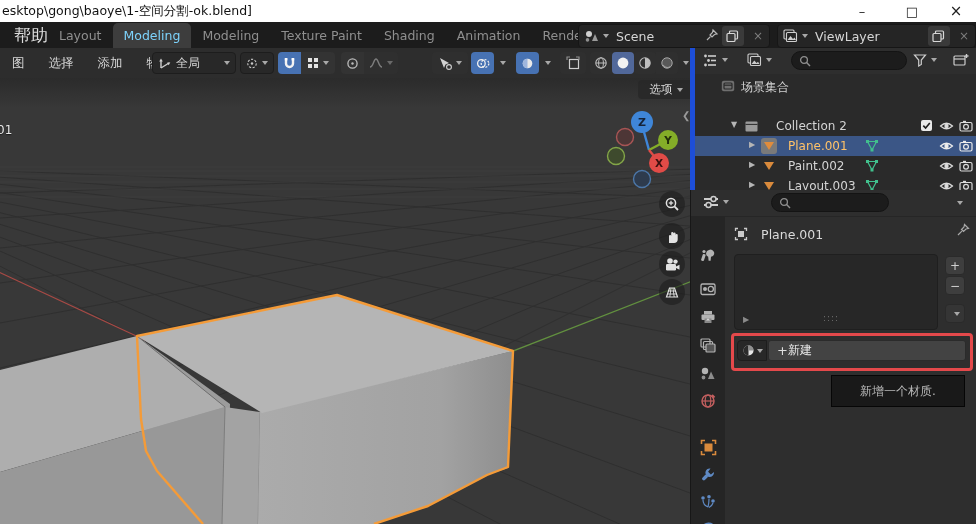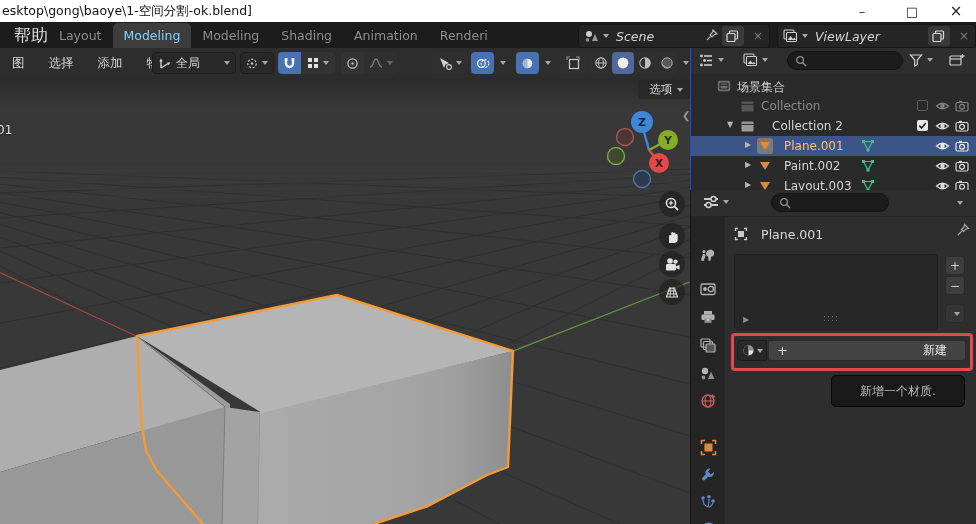--- a/index.html
+++ b/index.html
@@ -17,33 +17,33 @@
   .winbtn{top:0;width:40px;height:22px;display:flex;align-items:center;justify-content:center;
           font-size:13px;color:#222;}
   
   #menubar{left:0;top:22px;width:976px;height:26px;background:#1c1c1c;}
   #help-menu{left:8px;top:0;height:28px;line-height:26px;color:#dcdcdc;font-size:17px;padding:0 6px;}
   #workspaces{left:48px;top:0;height:26px;display:flex;align-items:flex-end;}
   .wtab{height:25px;line-height:25px;padding:0 11px;font-size:12.5px;color:#8f8f8f;border-radius:5px 5px 0 0;}
   .wtab.active{background:#3d3d3d;color:#7dd3fc;}
   .idwidget{top:2px;height:22px;background:#252525;border:1px solid #161616;border-radius:4px;
             display:flex;align-items:center;color:#d6d6d6;font-size:12.5px;}
-  .idwidget .lbl{flex:1;padding-left:7px;font-style:italic;}
+  .idwidget .lbl{flex:1;padding-left:7px;}
   .sqbtn{width:22px;height:20px;background:#3a3a3a;border-radius:3px;display:flex;align-items:center;justify-content:center;}
   .xg{color:#7d7d7d;font-size:12px;padding:0 6px;}
   
   #vheader{left:0;top:48px;width:690px;height:30px;background:#2d2d2d;}
   .hmenu{height:30px;line-height:30px;padding:0 12px;color:#d8d8d8;font-size:12.5px;}
   .wdg{position:absolute;top:4px;height:22px;background:#282828;border:1px solid #1d1d1d;border-radius:4px;
        display:flex;align-items:center;color:#d6d6d6;font-size:12px;padding:0 5px;box-sizing:border-box;}
   .tbtn{position:absolute;top:4px;height:22px;border-radius:4px;display:flex;align-items:center;justify-content:center;box-sizing:border-box;}
   .blue{background:#4772b3;}
   .gray{background:#333333;}
   
-  #outliner{left:690px;top:48px;width:286px;height:142px;background:#2a2a2a;border-left:1px solid #1d4ed8;box-sizing:border-box;}
+  #outliner{left:690px;top:48px;width:286px;height:142px;background:#2a2a2a;border-left:5px solid #1d4ed8;box-sizing:border-box;}
   #outl-header{left:0;top:0;width:100%;height:26px;background:#2e2e2e;}
   .search{position:absolute;height:19px;background:#1c1c1c;border-radius:10px;border:1px solid #141414;
           display:flex;align-items:center;padding-left:7px;box-sizing:border-box;}
   .orow{position:absolute;left:0;width:100%;height:20px;font-size:12px;color:#d4d4d4;}
   .orow .nm{position:absolute;top:3px;}
   .orow.sel{background:#3b5686;}
   .expander{position:absolute;top:4px;font-size:8px;color:#b5b5b5;}
   .dimtxt{color:#8c8c8c;}
   .orangetxt{color:#ffc268;}
   .cb{position:absolute;width:11px;height:11px;top:4px;border-radius:2px;}
@@ -56,22 +56,22 @@
   .ptab{position:absolute;left:8px;width:18px;height:18px;display:flex;align-items:center;justify-content:center;}
   #slotlist{left:43px;top:64px;width:204px;height:76px;background:#272727;border:1px solid #1f1f1f;border-radius:4px;box-sizing:border-box;}
   .minibtn{position:absolute;left:254px;width:20px;height:19px;background:#3e3e3e;border:1px solid #2a2a2a;border-radius:4px;
            color:#cfcfcf;font-size:12px;display:flex;align-items:center;justify-content:center;box-sizing:border-box;}
   #red-annot{left:40px;top:143px;width:242px;height:38px;border:3px solid #e4494b;border-radius:4px;box-sizing:border-box;}
   #mat-browse{position:absolute;left:46px;top:150px;width:30px;height:21px;background:#282828;border:1px solid #1d1d1d;
               border-radius:4px 0 0 4px;display:flex;align-items:center;justify-content:center;box-sizing:border-box;}
   #new-mat-btn{position:absolute;left:77px;top:150px;width:198px;height:21px;background:#434343;border:1px solid #2b2b2b;
                border-radius:3px;color:#e9e9e9;font-size:12px;display:flex;align-items:center;box-sizing:border-box;}
   #new-mat-btn .plus{margin-left:8px;font-size:13px;color:#dedede;}
-  #new-mat-btn .cap{flex:1;text-align:right;margin-right:18px;}
-  #tooltip{left:140px;top:185px;width:132px;height:30px;background:#191919;border:1px solid #060606;border-radius:5px;
+  #new-mat-btn .cap{flex:1;text-align:left;margin-right:18px;}
+  #tooltip{left:140px;top:185px;width:132px;height:30px;background:#191919;border:1px solid #060606;border-radius:0;
            color:#b9b9b9;font-size:12px;display:flex;align-items:center;justify-content:center;}
   
   #viewport{left:0;top:78px;width:690px;height:446px;background:#383838;overflow:hidden;}
   .navbtn{position:absolute;width:26px;height:26px;border-radius:50%;background:rgba(26,26,26,0.55);
           display:flex;align-items:center;justify-content:center;}
   #opts-btn{position:absolute;left:638px;top:2px;width:56px;height:19px;background:rgba(40,40,40,0.85);
             border-radius:4px;color:#d8d8d8;font-size:11.5px;display:flex;align-items:center;justify-content:center;}
   #vp-obj-label{position:absolute;left:-3px;top:45px;color:#e8e8e8;font-size:12px;text-shadow:0 1px 1px rgba(0,0,0,.6);}
   #collapse-arrow{position:absolute;left:682px;top:32px;color:#9a9a9a;font-size:10px;}
 </style>
@@ -92,20 +92,21 @@
         <span>×</span>
       </div>
   </div>
 
   <div id="menubar" class="abs">
     <div id="help-menu" class="abs">帮助</div>
     <div id="workspaces" class="abs">
       <span class="wtab">Layout</span>
       <span class="wtab active">Modeling</span>
       <span class="wtab">Modeling</span>
+      <span class="wtab">Texture Paint</span>
       <span class="wtab">Shading</span>
       <span class="wtab">Animation</span>
       <span class="wtab">Renderi</span>
     </div>
 
     <div class="idwidget abs" style="left:578px;width:190px">
       <span class="row" style="padding-left:5px">
         <svg width="15" height="14" viewBox="0 0 15 14">
             <circle cx="5" cy="5" r="3" fill="#cfcfcf"></circle>
             <path d="M8,12 L11,5 L14,12 Z" fill="#9a9a9a"></path>
@@ -435,37 +436,20 @@
 
     <div class="orow" style="top:28px">
       <svg class="abs" style="left:26px;top:4px" width="14" height="12" viewBox="0 0 14 12">
           <rect x="0.8" y="0.8" width="12.4" height="10.4" rx="2" fill="#6f6f6f"></rect>
           <rect x="3" y="3" width="8" height="6" rx="1" fill="none" stroke="#2a2a2a" stroke-width="1.2"></rect>
           <line x1="3" y1="5.2" x2="11" y2="5.2" stroke="#2a2a2a" stroke-width="1.2"></line>
         </svg>
       <span class="nm" style="left:46px">场景集合</span>
     </div>
 
-    <div class="orow" style="top:48px">
-      <svg class="abs" style="left:50px;top:5px" width="13" height="11" viewBox="0 0 13 11">
-          <rect x="0.5" y="0.5" width="12" height="10" rx="1" fill="#7a7a7a" opacity="0.55"></rect>
-          <line x1="0.5" y1="3.4" x2="12.5" y2="3.4" stroke="#2a2a2a" stroke-width="1"></line>
-        </svg>
-      <span class="nm dimtxt" style="left:70px">Collection</span>
-      <span class="cb off" style="left:226px;opacity:.65"></span>
-      <svg class="abs" style="left:244px;top:4px;opacity:.55" width="15" height="12" viewBox="0 0 15 12">
-          <path d="M1.5,6 Q7.5,0.5 13.5,6 Q7.5,11.5 1.5,6 Z" fill="none" stroke="#c9c9c9" stroke-width="1.2"></path>
-          <circle cx="7.5" cy="6" r="2.2" fill="#c9c9c9"></circle>
-        </svg>
-      <svg class="abs" style="left:264px;top:4px;opacity:.55" width="14" height="12" viewBox="0 0 14 12">
-          <rect x="1" y="2.5" width="12" height="8.5" rx="1.5" fill="none" stroke="#c9c9c9" stroke-width="1.2"></rect>
-          <circle cx="7" cy="6.8" r="2.4" fill="none" stroke="#c9c9c9" stroke-width="1.2"></circle>
-          <rect x="4" y="0.8" width="3" height="1.8" fill="#c9c9c9"></rect>
-        </svg>
-    </div>
 
     <div class="orow" style="top:68px">
       <span class="expander" style="left:36px">▼</span>
       <svg class="abs" style="left:50px;top:5px" width="13" height="11" viewBox="0 0 13 11">
           <rect x="0.5" y="0.5" width="12" height="10" rx="1" fill="#9a9a9a"></rect>
           <line x1="0.5" y1="3.4" x2="12.5" y2="3.4" stroke="#2a2a2a" stroke-width="1"></line>
         </svg>
       <span class="nm" style="left:81px">Collection 2</span>
       <span class="cb on" style="left:226px">
         <svg width="11" height="11" viewBox="0 0 11 11">

